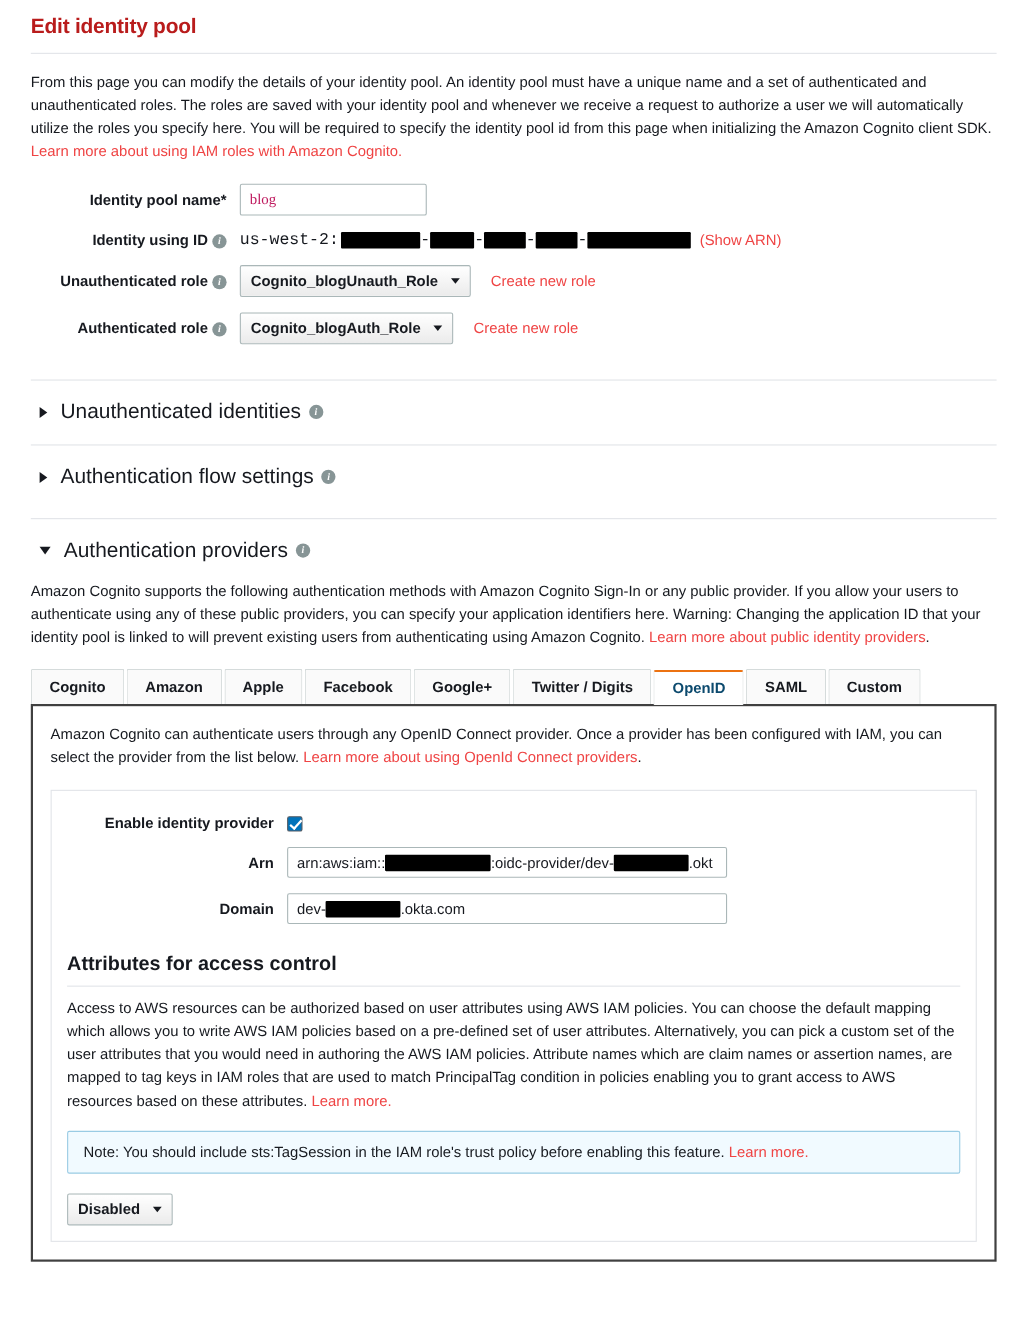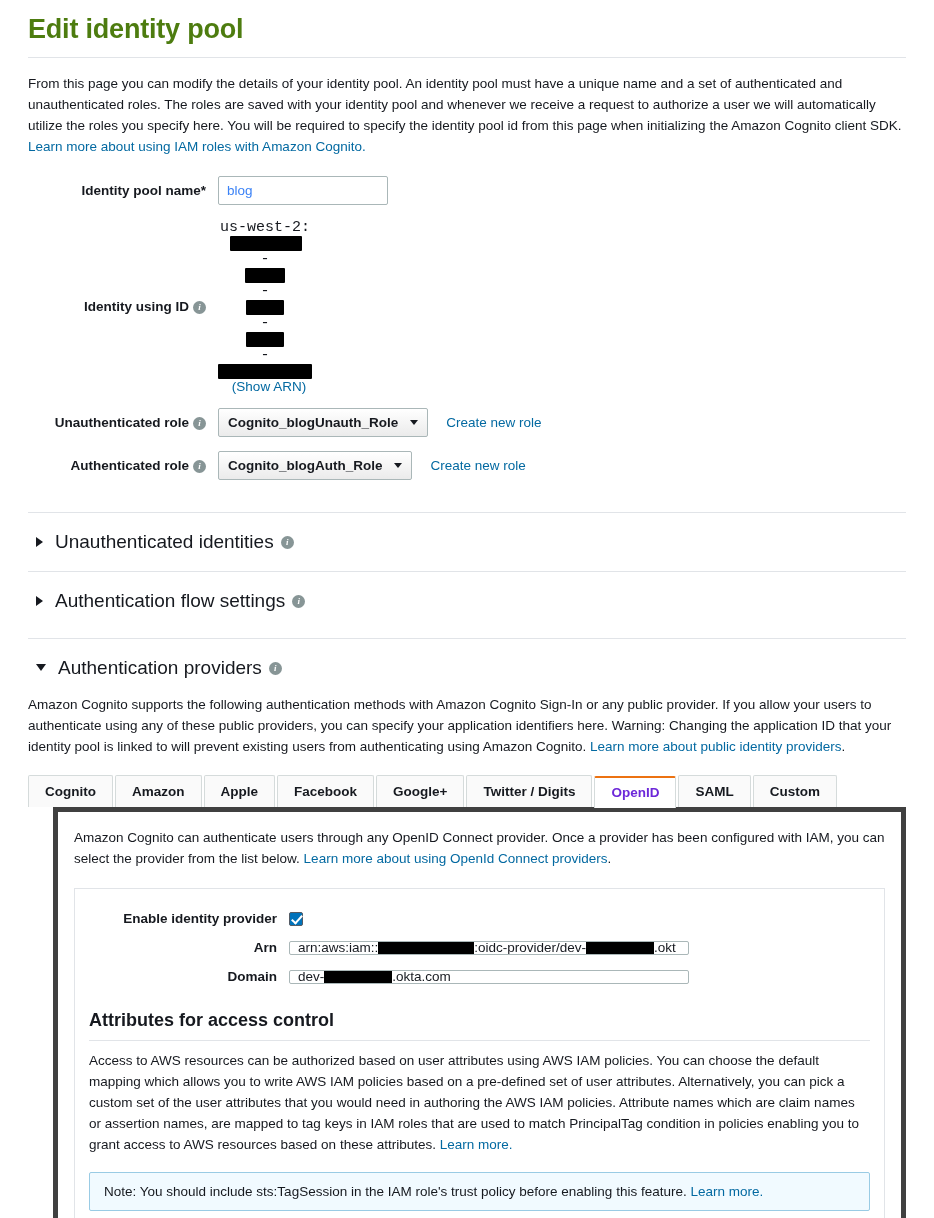--- a/index.html
+++ b/index.html
@@ -13,40 +13,40 @@
   body {
     width: 934px;
     min-height: 1218px;
     position: relative;
   }
   .page {
     width: 934px;
     padding: 0 28px 20px 28px;
   }
   h1.page-title {
-    font-size: 27px;
+    font-size: 19px;
     font-weight: bold;
     margin: 14px 0 12px 0;
-    color: #4d7c0f;
+    color: #b91c1c;
     letter-spacing: -0.2px;
   }
   .hr {
     border: 0;
     border-top: 1px solid #e1e4e8;
     margin: 0;
   }
   .intro {
     font-size: 13.5px;
     line-height: 1.55;
     color: #16191f;
     margin: 16px 0 18px 0;
     max-width: 890px;
   }
   a, .link {
-    color: #0369a1;
+    color: #ef4444;
     text-decoration: none;
     cursor: pointer;
   }
 
   
   .form-row {
     display: flex;
     align-items: center;
     margin-bottom: 14px;
   }
@@ -73,33 +73,33 @@
     font-style: italic;
     font-family: "Liberation Serif", serif;
     vertical-align: 1px;
     margin-left: 4px;
   }
   .text-input {
     border: 1px solid #aab7b8;
     border-radius: 2px;
     padding: 5px 8px;
     font-size: 13.5px;
-    color: #3b82f6;
+    color: #be185d;
     background: #fff;
     height: 29px;
+    font-family: Liberation Serif, serif;
   }
   .text-input.w170 { width: 170px; }
 
   .pool-id {
     font-family: "Liberation Mono", monospace;
     font-size: 15px;
     color: #16191f;
     display: flex;
     align-items: center;
-    flex-direction: column;
   }
   .redact {
     display: inline-block;
     background: #000;
     height: 15px;
     vertical-align: middle;
     border-radius: 1px;
   }
   .show-arn { margin-left: 8px; font-family: "Liberation Sans", sans-serif; font-size: 13.5px; }
 
@@ -182,31 +182,30 @@
     font-size: 13.5px;
     font-weight: bold;
     color: #16191f;
     margin-right: 2px;
     border-radius: 2px 2px 0 0;
     cursor: pointer;
   }
   .tab.active {
     background: #ffffff;
     border-top: 2px solid #ec7211;
-    color: #6d28d9;
+    color: #0c4a6e;
     padding-top: 7px;
     position: relative;
     top: 1px;
   }
   .tab-panel {
-    border: 5px solid #404040;
+    border: 2px solid #404040;
     background: #fff;
     padding: 16px;
     position: relative;
-    margin-left: 25px;
   }
   .panel-desc {
     font-size: 13.5px;
     line-height: 1.55;
     margin: 0 0 18px 0;
   }
   .inner-box {
     border: 1px solid #e1e4e8;
     padding: 22px 14px 14px 14px;
   }
@@ -242,21 +241,21 @@
     font-size: 13.5px;
     margin: 16px 0 18px 0;
     border-radius: 2px;
   }
   .monofield {
     display: flex;
     align-items: center;
     border: 1px solid #aab7b8;
     border-radius: 2px;
     background: #fff;
-    height: 14px;
+    height: 28px;
     padding: 0 8px;
     font-size: 13.5px;
     overflow: hidden;
   }
 </style>
 </head>
 <body>
 
 <div class="page">
 

